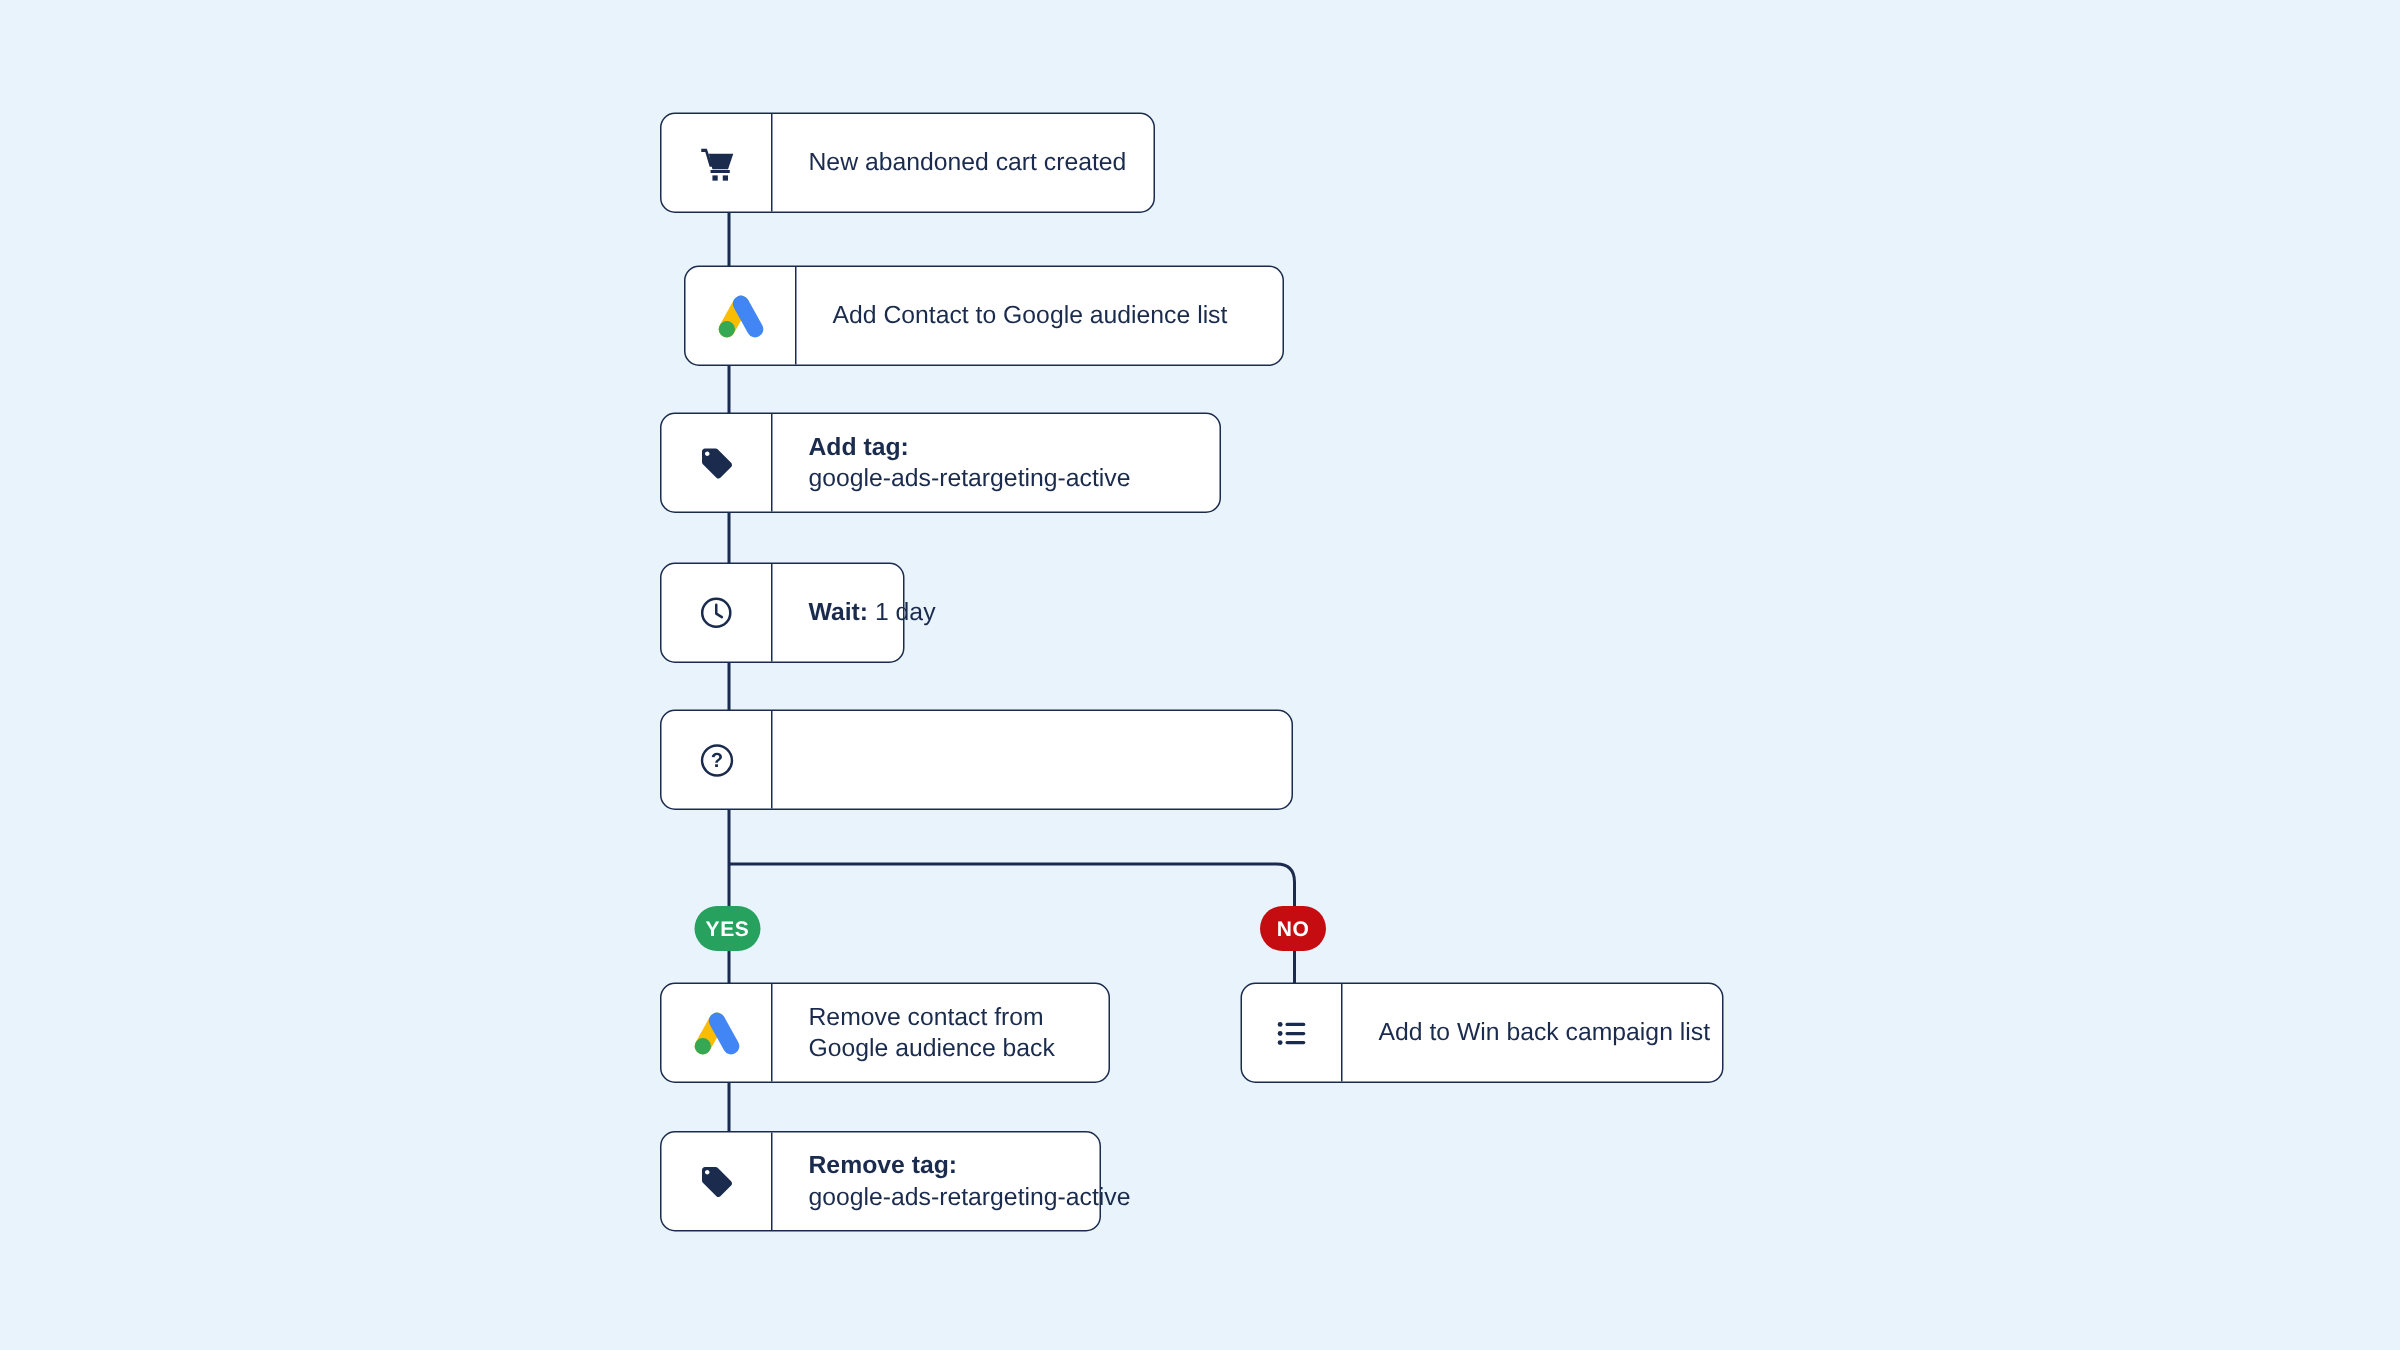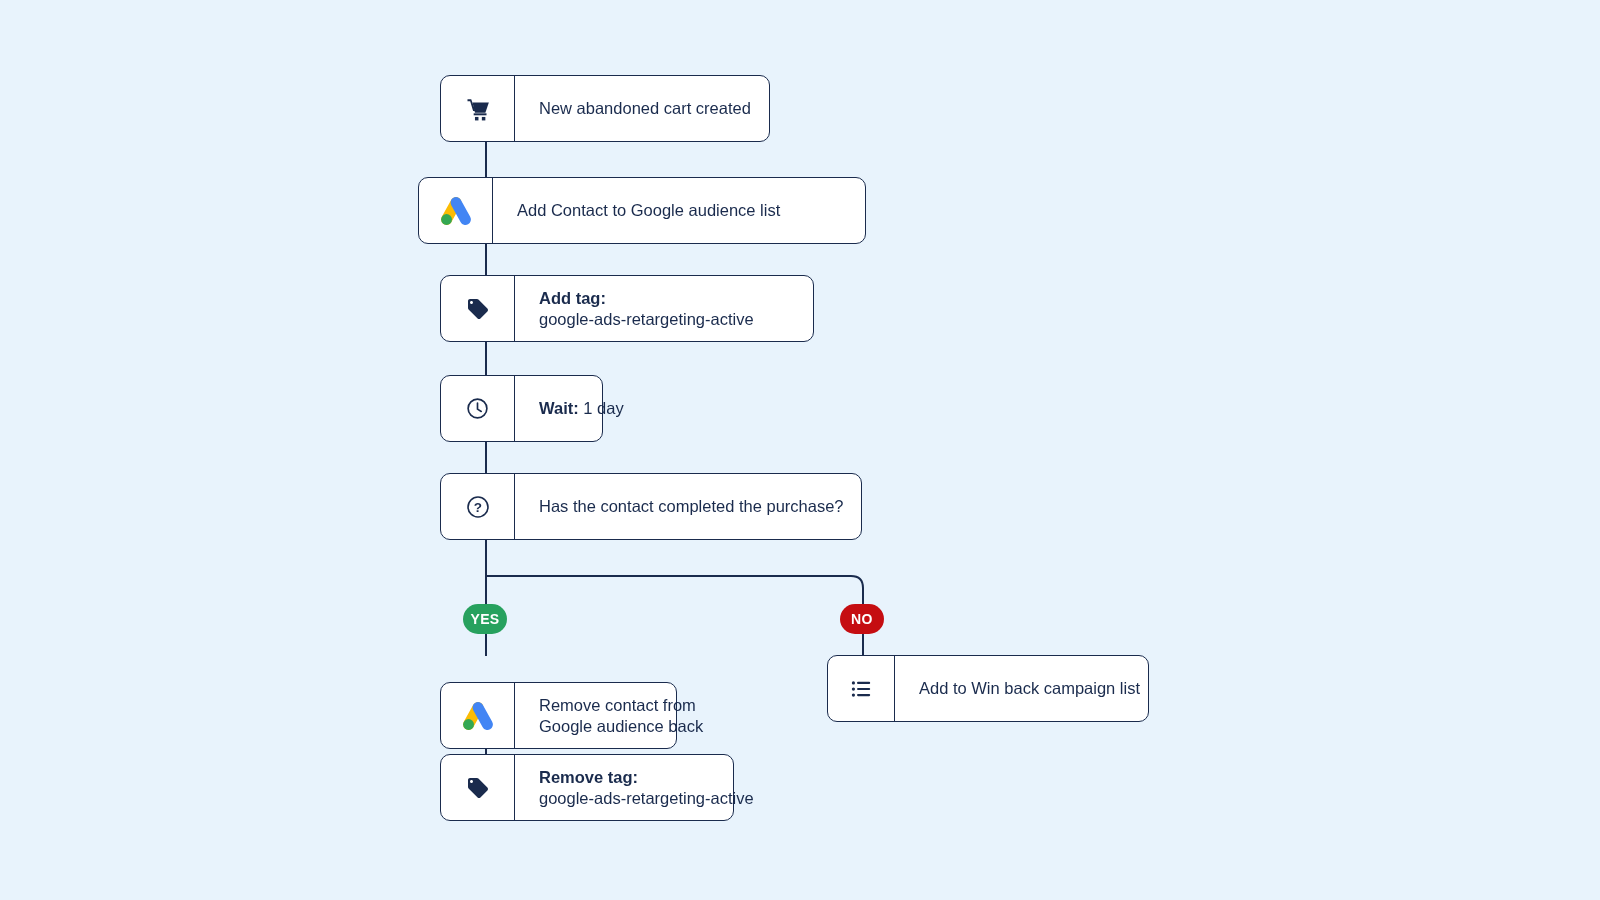--- a/index.html
+++ b/index.html
@@ -96,21 +96,21 @@
         <path d="M8.3 15.7h11v1.7h-11z" fill="var(--ink)"></path>
         <rect x="9.4" y="18.8" width="3" height="3" fill="var(--ink)"></rect>
         <rect x="15.3" y="18.8" width="3" height="3" fill="var(--ink)"></rect>
       </svg>
     </div>
     <div class="text-cell">
       <div>New abandoned cart created</div>
     </div>
   </div>
 
-  <div class="node" style="left:408px;top:177px;width:448px">
+  <div class="node" style="left:446px;top:177px;width:400px">
     <div class="icon-cell">
       <svg class="ic" width="38" height="34" viewBox="0 0 40 36">
         <line x1="10" y1="27" x2="20" y2="9" stroke="var(--google_yellow)" stroke-width="11.5" stroke-linecap="round"></line>
         <line x1="20" y1="9" x2="30" y2="27" stroke="var(--google_blue)" stroke-width="11.5" stroke-linecap="round"></line>
         <circle cx="10" cy="27" r="5.75" fill="var(--google_green)"></circle>
       </svg>
     </div>
     <div class="text-cell">
       <div>Add Contact to Google audience list</div>
     </div>
@@ -140,29 +140,26 @@
     </div>
   </div>
 
   <div class="node" style="left:430px;top:473px;width:422px">
     <div class="icon-cell">
       <svg class="ic" width="26" height="26" viewBox="0 0 24 24">
         <circle cx="12" cy="12" r="9.2" fill="none" stroke="var(--ink)" stroke-width="1.5"></circle>
         <text x="12" y="16.3" text-anchor="middle" font-size="12.5" font-weight="700" fill="var(--ink)" font-family="inherit">?</text>
       </svg>
     </div>
-    <div class="text-cell">
-      <div>Has the contact completed the purchase?</div>
-    </div>
   </div>
 
   <div class="pill yes" style="left:453px;top:604px">YES</div>
   <div class="pill no" style="left:830px;top:604px">NO</div>
 
-  <div class="node" style="left:430px;top:682px;width:237px">
+  <div class="node" style="left:430px;top:655px;width:300px">
     <div class="icon-cell">
       <svg class="ic" width="38" height="34" viewBox="0 0 40 36">
         <line x1="10" y1="27" x2="20" y2="9" stroke="var(--google_yellow)" stroke-width="11.5" stroke-linecap="round"></line>
         <line x1="20" y1="9" x2="30" y2="27" stroke="var(--google_blue)" stroke-width="11.5" stroke-linecap="round"></line>
         <circle cx="10" cy="27" r="5.75" fill="var(--google_green)"></circle>
       </svg>
     </div>
     <div class="text-cell">
       <div>Remove contact from</div>
       <div>Google audience back</div>

